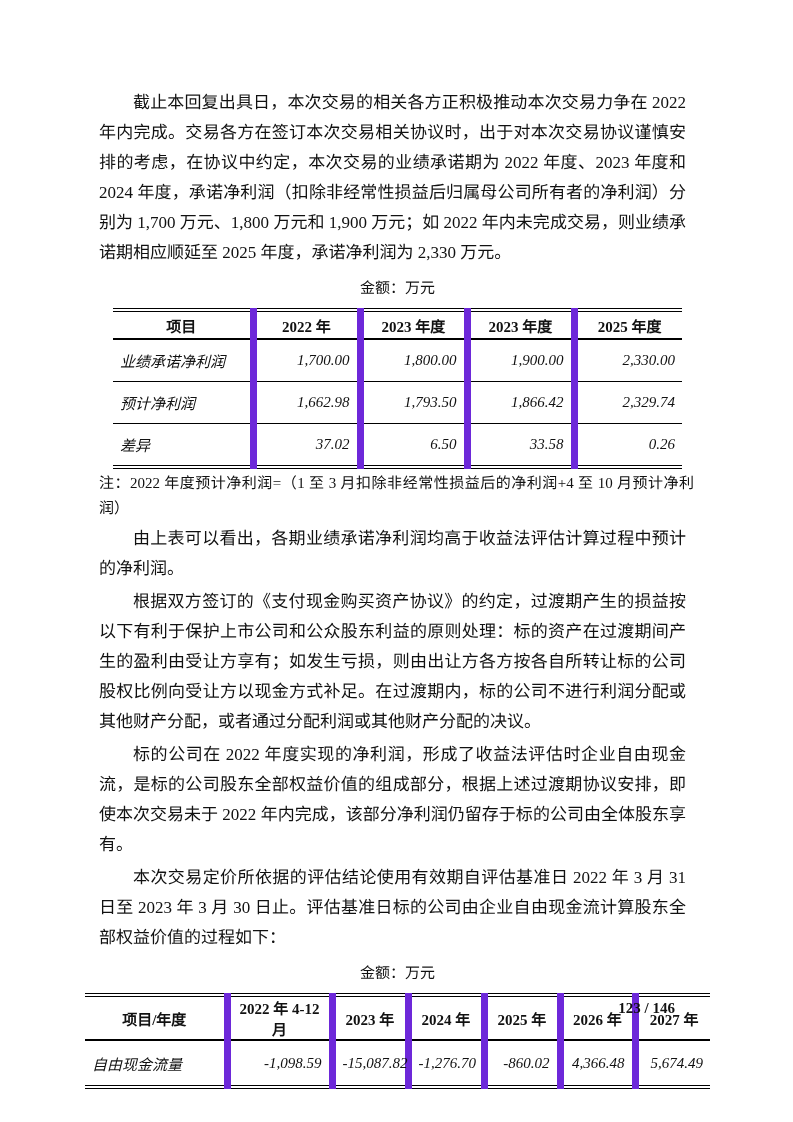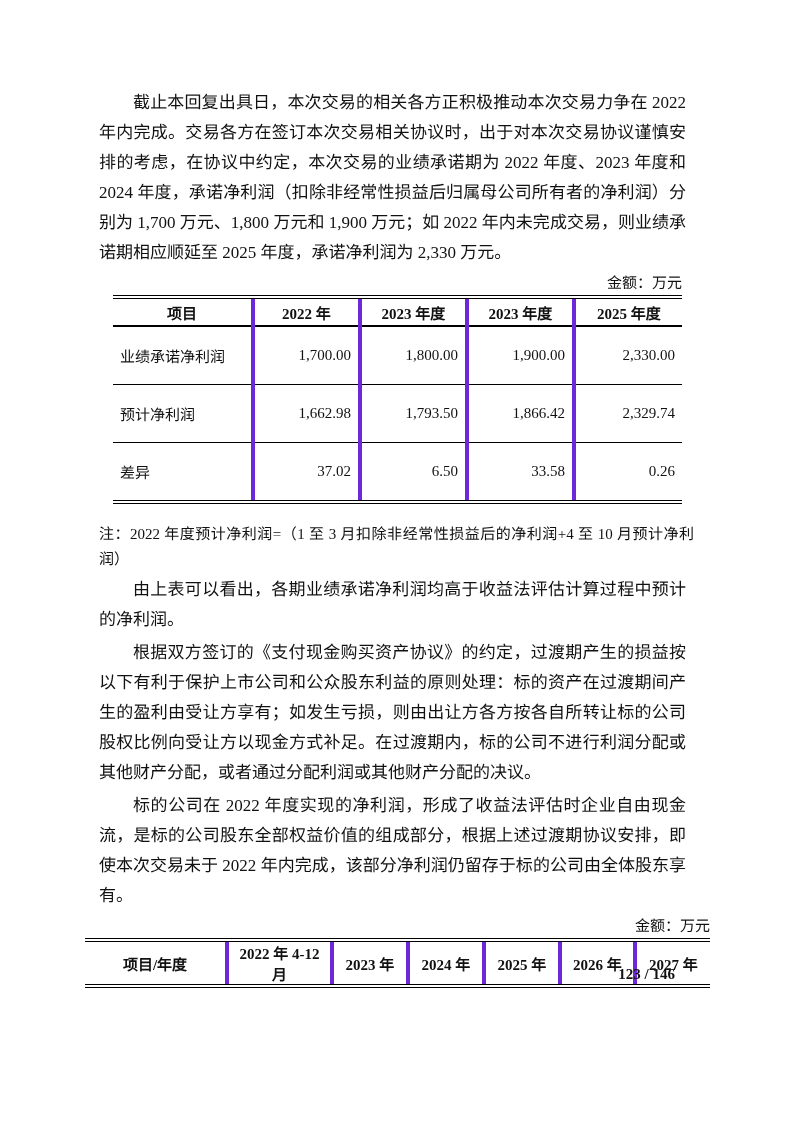--- a/index.html
+++ b/index.html
@@ -22,60 +22,61 @@
   .para {
     font-size: 17px;
     line-height: 30px;
     text-align: justify;
     text-indent: 2em;
     margin: 0 8px 3px 0;
   }
   .unit-label {
     font-size: 15px;
     line-height: 24px;
-    text-align: right;
-    margin: 0;
+    text-align: center;
+    margin: 8px;
   }
   .tbl1-wrap { width: 569px; margin-left: 14px; }
   .tbl2-wrap { width: 625px; margin-left: -14px; }
   table.doc-table {
     border-collapse: collapse;
     width: 100%;
     border-top: 4px double #000;
     border-bottom: 4px double #000;
     font-size: 15px;
     table-layout: fixed;
   }
   table.doc-table th {
     font-weight: bold;
     text-align: center;
     border-bottom: 2px solid #000;
     padding: 0 6px;
   }
   table.doc-table td {
-    padding: 16px 7px;
+    padding: 8px 7px;
+    font-style: italic;
   }
   table.doc-table th + th,
-  table.doc-table td + td { border-left: 4px solid #6d28d9; }
+  table.doc-table td + td { border-left: 7px solid #6d28d9; }
   table.doc-table tbody tr + tr td { border-top: 1px solid #000; }
   table.doc-table td.num { text-align: right; font-variant-numeric: tabular-nums; }
   table.doc-table td.label { text-align: left; }
   .t1 th { height: 26px; }
   .t1 td { height: 25px; }
   .t2 th { height: 29px; }
   .t2 td { height: 28px; }
   .tbl-note {
     font-size: 15px;
     line-height: 25px;
-    margin: 18px 0 3px 0;
+    margin: 2px 0 3px 0;
     text-align: justify;
   }
   .footer {
     position: absolute;
-    top: 966px;
+    top: 1000px;
     right: 118px;
     font-size: 15px;
     font-weight: bold;
     font-variant-numeric: tabular-nums;
   }
 </style>
 </head>
 <body>
 
 <div class="page">
@@ -130,20 +131,21 @@
     </div>
 
     <div class="tbl-note">注：2022 年度预计净利润=（1 至 3 月扣除非经常性损益后的净利润+4 至 10 月预计净利润）</div>
 
     <p class="para">由上表可以看出，各期业绩承诺净利润均高于收益法评估计算过程中预计的净利润。</p>
 
     <p class="para">根据双方签订的《支付现金购买资产协议》的约定，过渡期产生的损益按以下有利于保护上市公司和公众股东利益的原则处理：标的资产在过渡期间产生的盈利由受让方享有；如发生亏损，则由出让方各方按各自所转让标的公司股权比例向受让方以现金方式补足。在过渡期内，标的公司不进行利润分配或其他财产分配，或者通过分配利润或其他财产分配的决议。</p>
 
     <p class="para">标的公司在 2022 年度实现的净利润，形成了收益法评估时企业自由现金流，是标的公司股东全部权益价值的组成部分，根据上述过渡期协议安排，即使本次交易未于 2022 年内完成，该部分净利润仍留存于标的公司由全体股东享有。</p>
 
+    <p class="para">本次交易定价所依据的评估结论使用有效期自评估基准日 2022 年 3 月 31 日至 2023 年 3 月 30 日止。评估基准日标的公司由企业自由现金流计算股东全部权益价值的过程如下：</p>
 
     <div class="tbl2-wrap">
       <div class="unit-label">金额：万元</div>
       <table class="doc-table t2">
         <colgroup>
           <col style="width:142px">
             <col style="width:105px">
             <col style="width:76px">
             <col style="width:76px">
             <col style="width:76px">
@@ -155,20 +157,29 @@
             <th>项目/年度</th>
             <th>2022 年 4-12 月</th>
             <th>2023 年</th>
             <th>2024 年</th>
             <th>2025 年</th>
             <th>2026 年</th>
             <th>2027 年</th>
           </tr>
         </thead>
         <tbody>
+          <tr>
+            <td class="label">自由现金流量</td>
+            <td class="num">-1,098.59</td>
+            <td class="num">-15,087.82</td>
+            <td class="num">-1,276.70</td>
+            <td class="num">-860.02</td>
+            <td class="num">4,366.48</td>
+            <td class="num">5,674.49</td>
+          </tr>
         </tbody>
       </table>
     </div>
 
   </div>
 
   <div class="footer">123 / 146</div>
 </div>
 
 </body></html>

